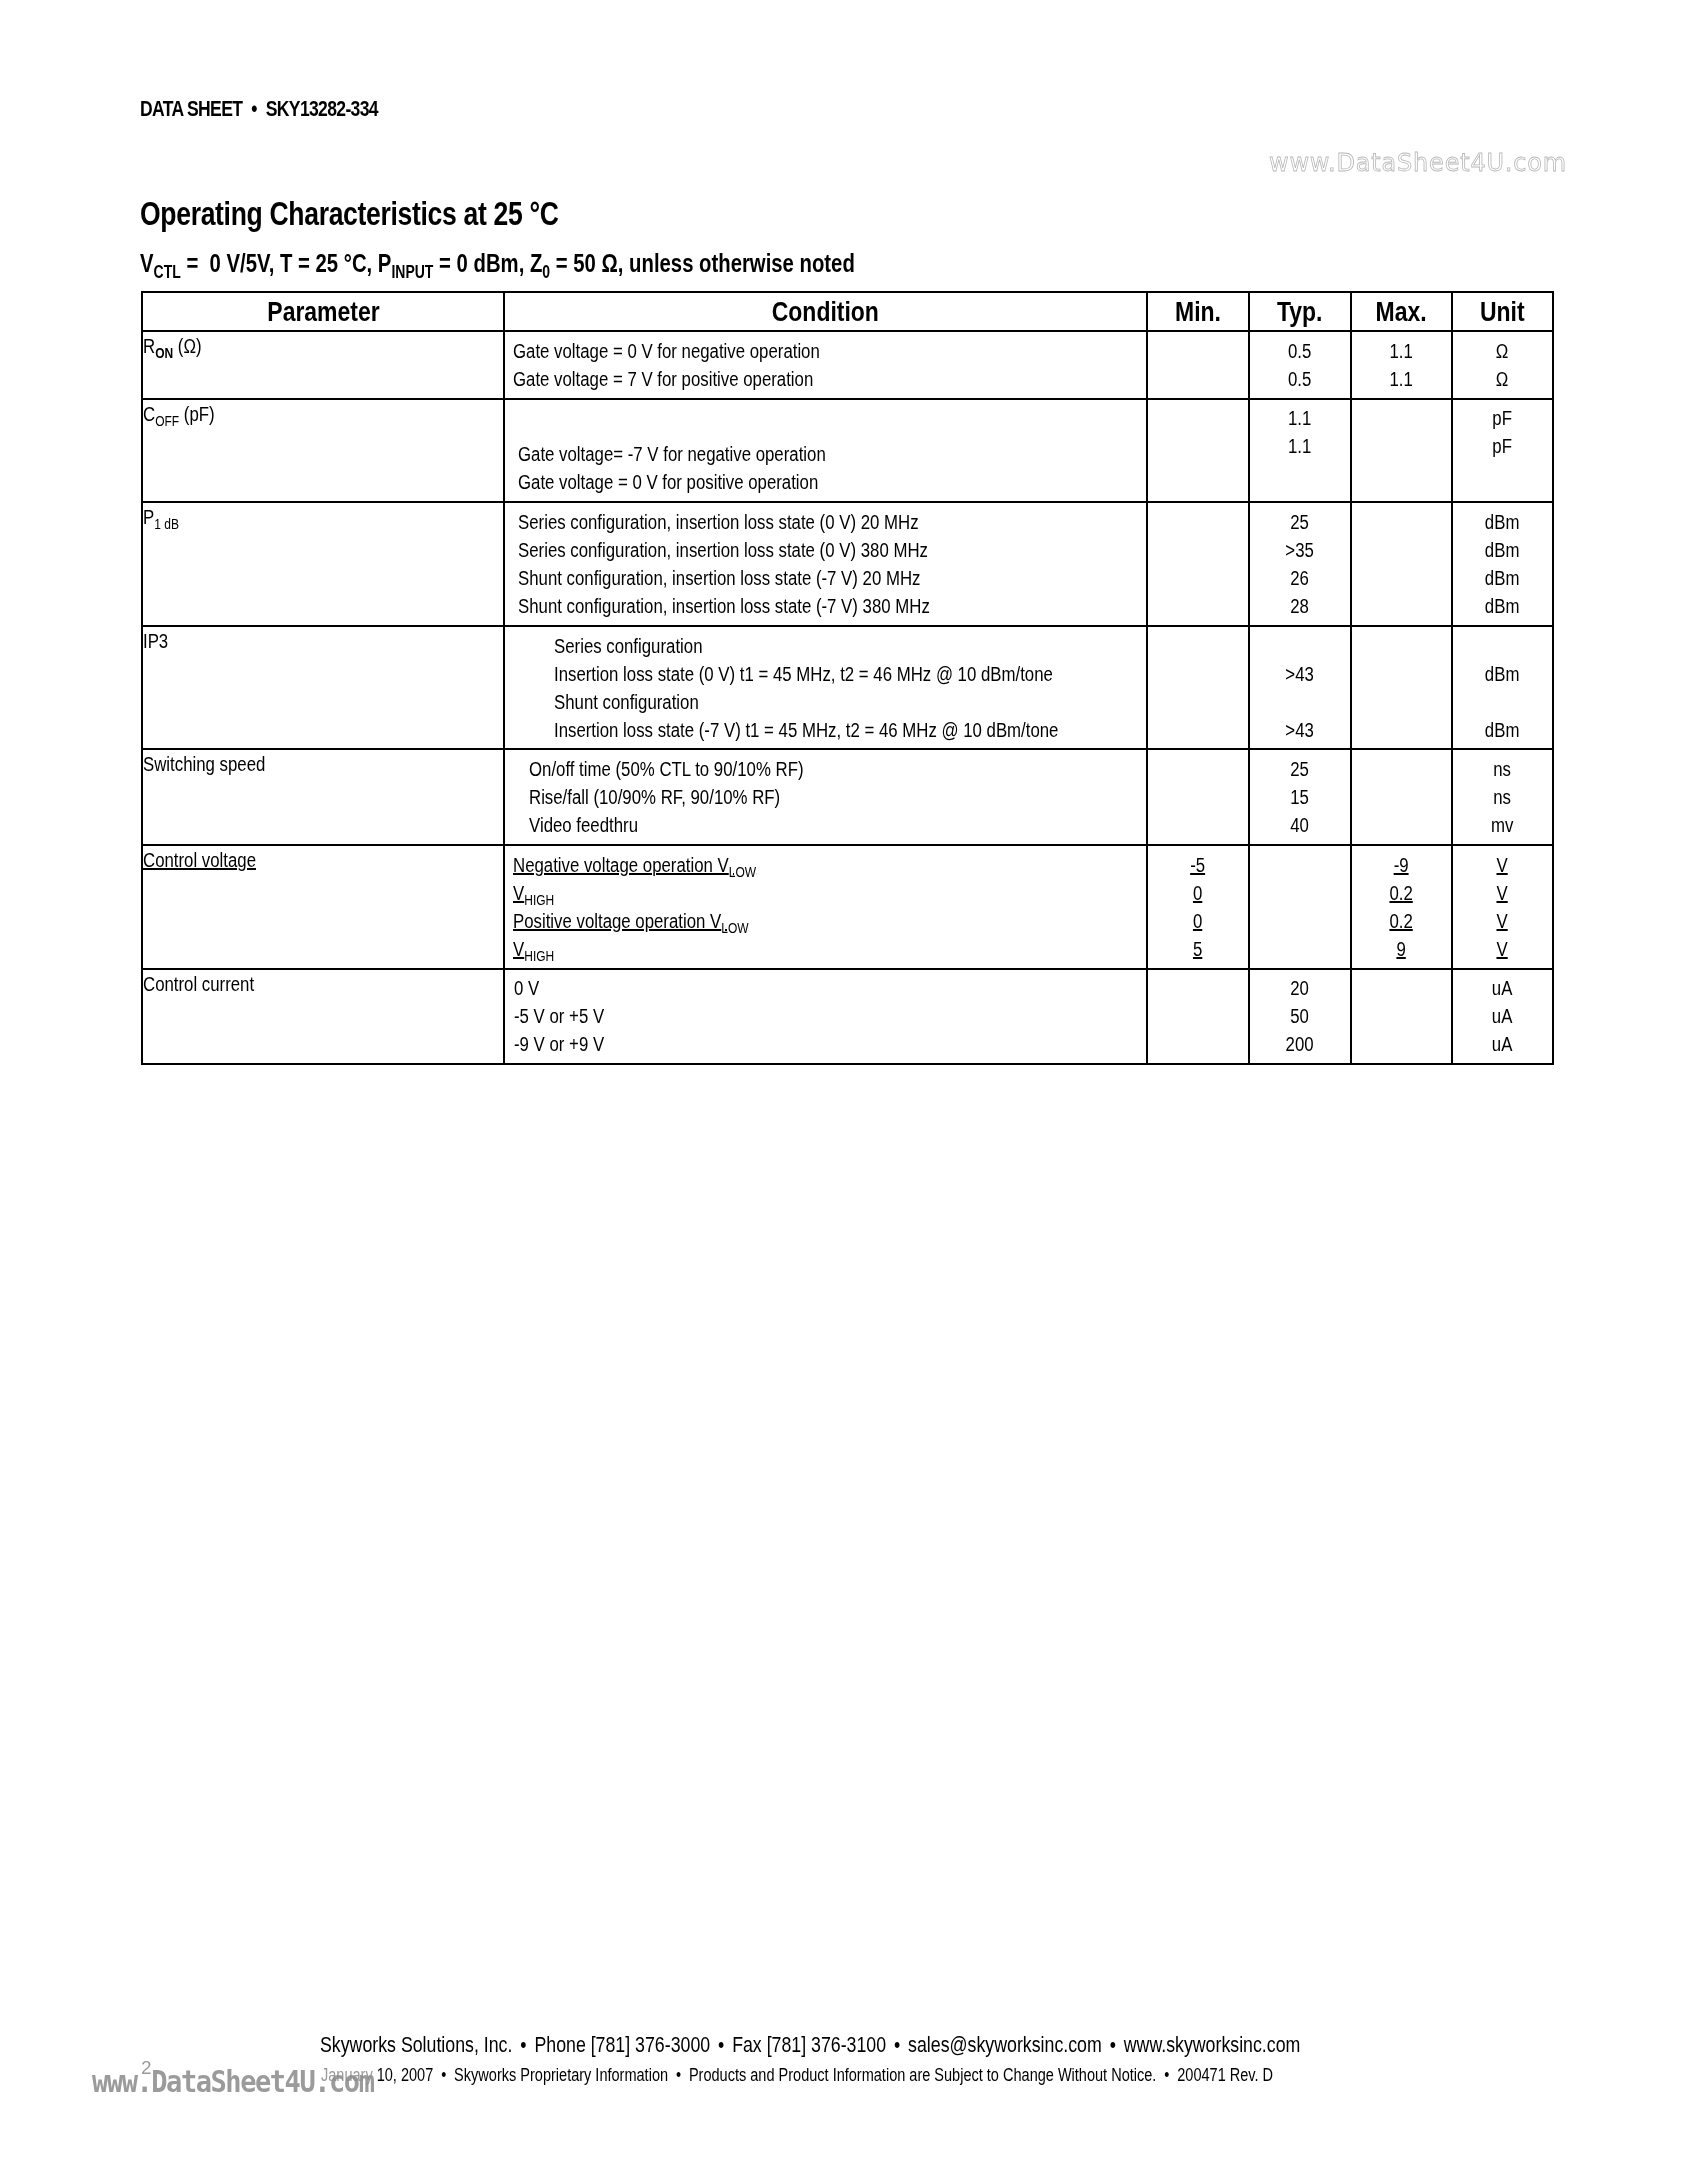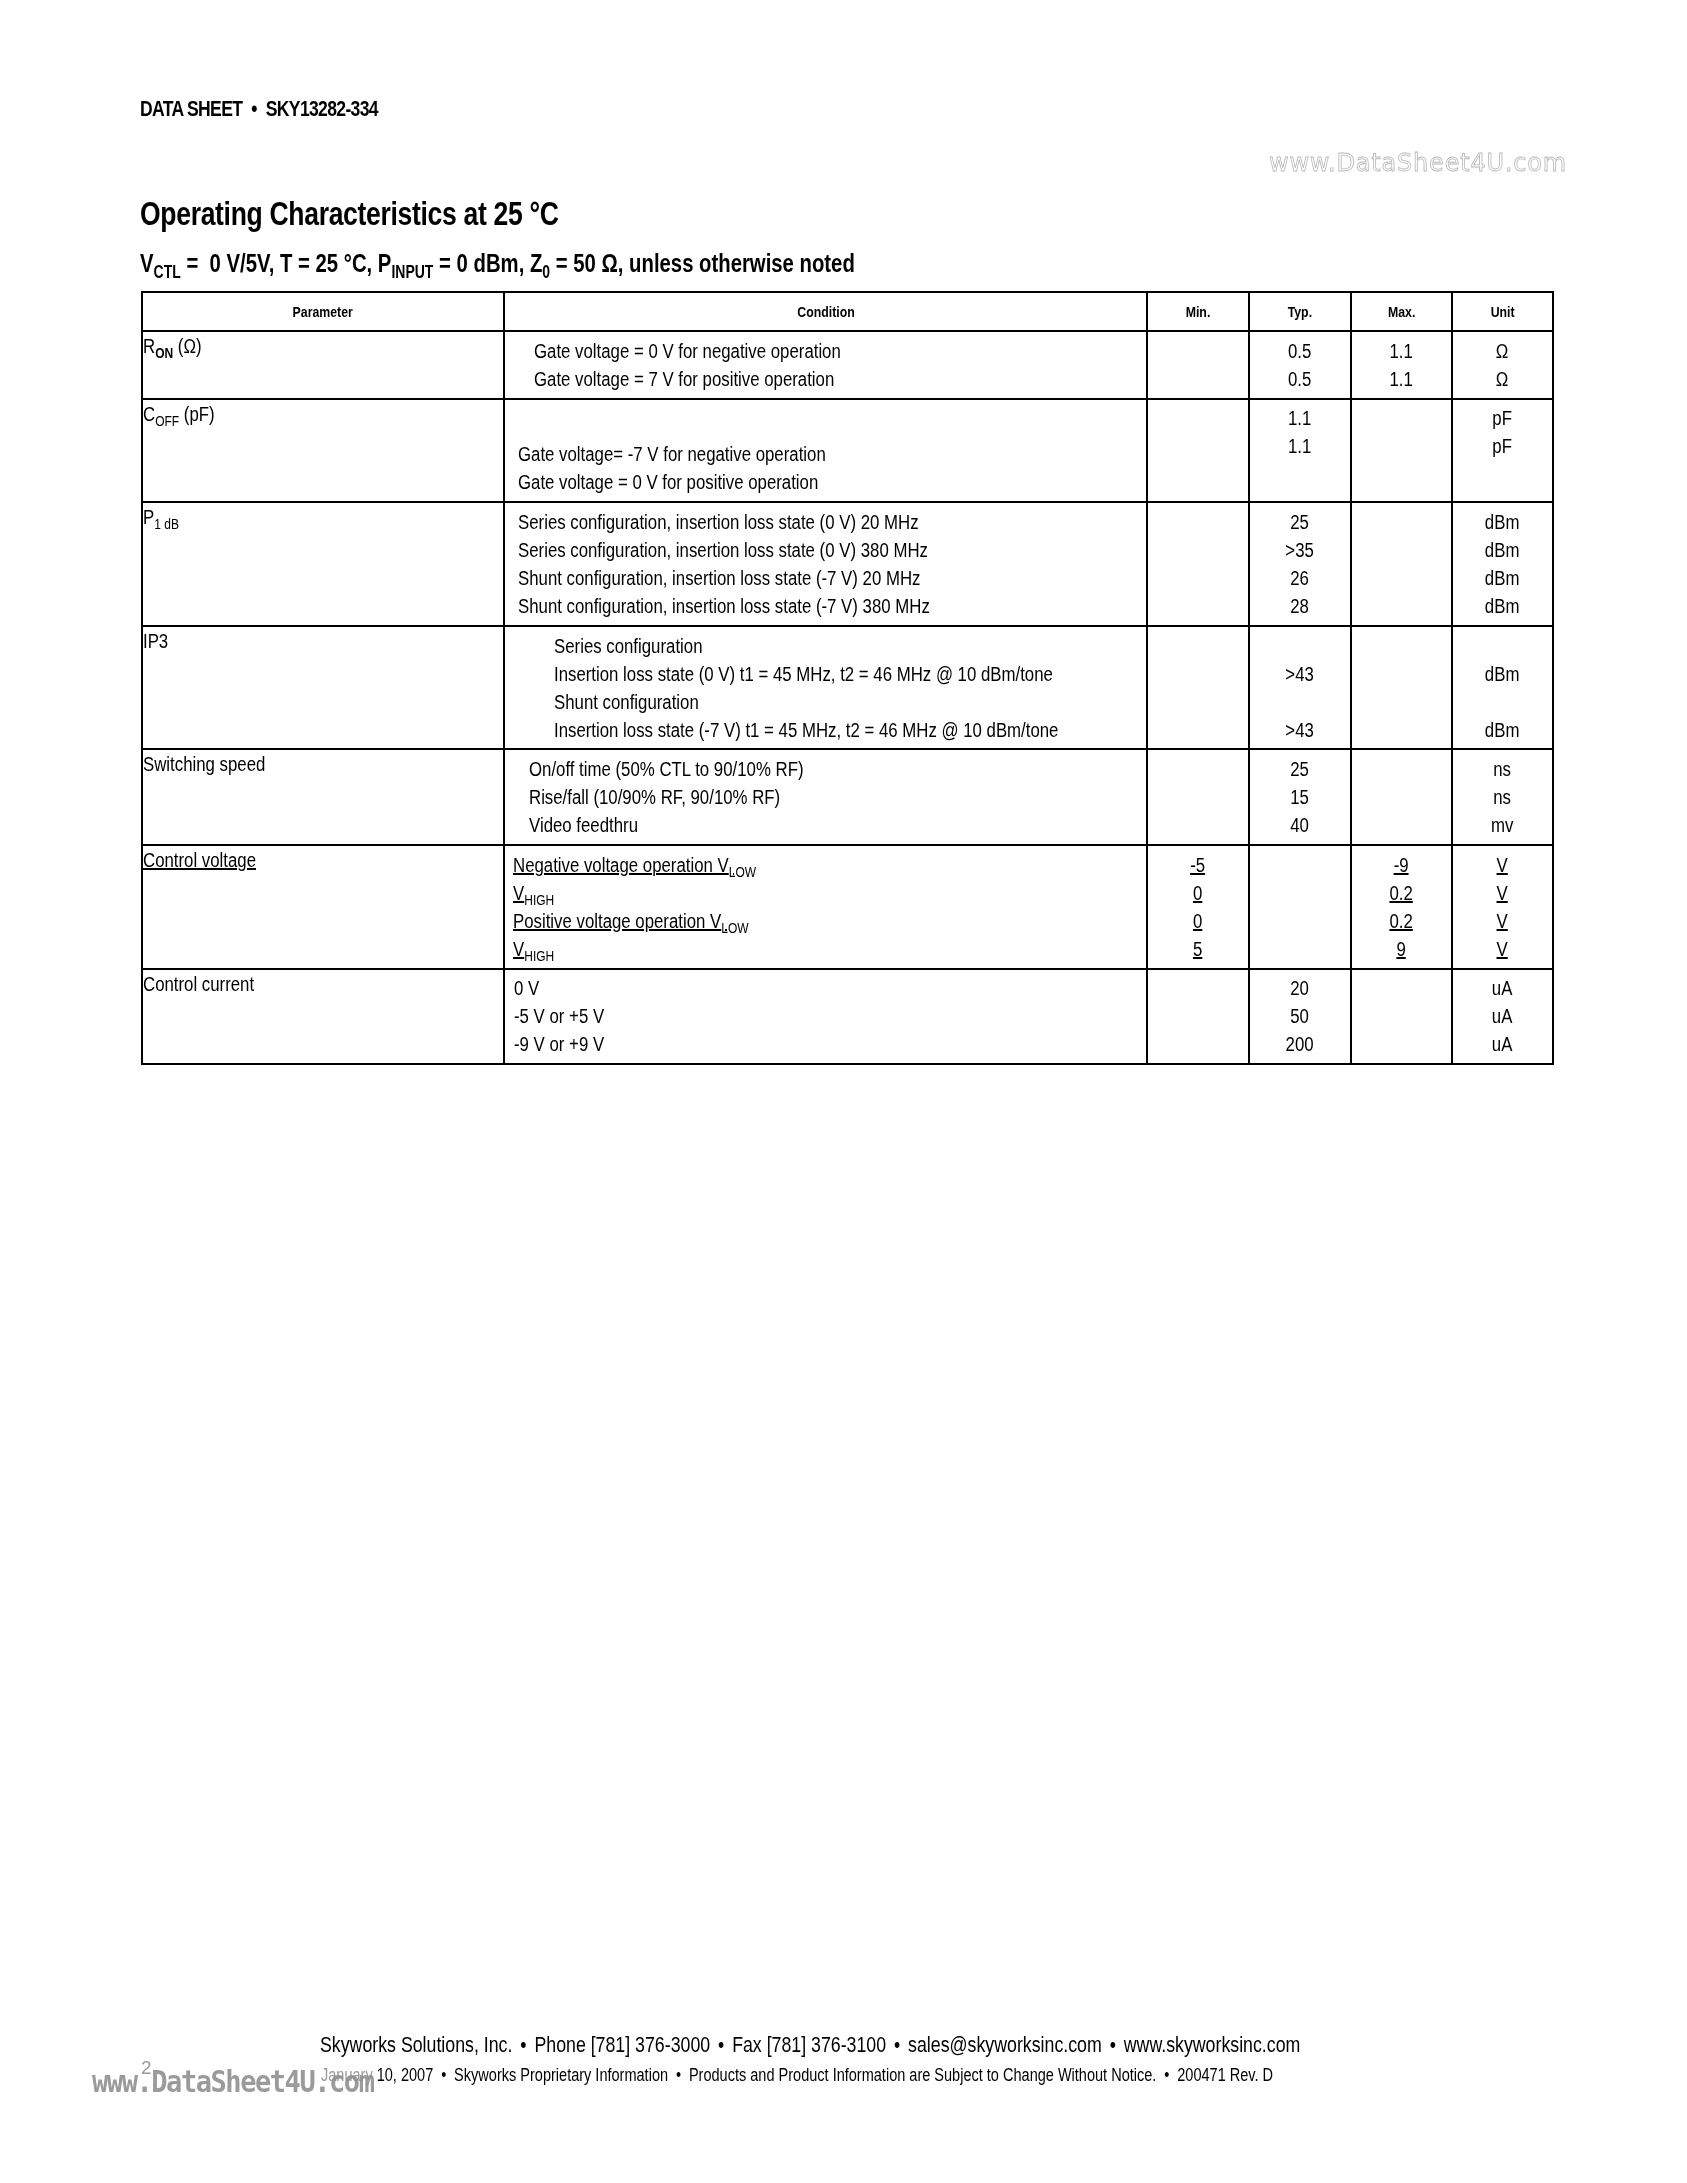--- a/index.html
+++ b/index.html
@@ -6,21 +6,21 @@
   body { width:1687px; height:2183px; position:relative; overflow:hidden; color:#000; font-family:"Liberation Sans", sans-serif; }
   #doc-header { position:absolute; left:140px; top:97px; font-size:21.4px; font-weight:bold; letter-spacing:-0.8px; transform:scaleX(0.82); transform-origin:left top; white-space:nowrap; }
   #doc-header .bullet { margin:0 11px; }
   #watermark-top { position:absolute; left:1269px; top:149px; font-size:24px; color:#ffffff; -webkit-text-stroke:0.8px #b8b8b8; letter-spacing:0.8px; white-space:nowrap; font-family:"DejaVu Sans", sans-serif; }
   #section-title { position:absolute; left:140px; top:194px; font-size:34px; font-weight:bold; transform:scaleX(0.78); transform-origin:left top; white-space:nowrap; letter-spacing:-0.4px; }
   #conditions-line { position:absolute; left:140px; top:249px; font-size:25.4px; font-weight:bold; transform:scaleX(0.80); transform-origin:left top; white-space:nowrap; }
   #conditions-line sub { font-size:17.5px; vertical-align:-5.6px; line-height:0; }
 
   #spec-table { position:absolute; left:141px; top:291px; width:1410px; border-collapse:collapse; table-layout:fixed; }
   #spec-table td, #spec-table th { border:2.4px solid #000; padding:0; vertical-align:top; }
-  #spec-table th { height:37px; font-size:15px; font-weight:bold; vertical-align:middle; text-align:center; }
+  #spec-table th { height:37px; font-size:28px; font-weight:bold; vertical-align:middle; text-align:center; }
   #spec-table th span { display:inline-block; transform:scaleX(0.82); }
   .cell-lines { padding:4.8px 6.4px 4.8px 6.4px; font-size:20px; line-height:28px; }
   .cell-lines div { white-space:nowrap; transform:scaleX(0.84); transform-origin:left top; height:28px; }
   .center .cell-lines div { transform-origin:center top; text-align:center; }
   .param { padding:4.8px 6.4px; font-size:20px; line-height:28px; }
   .param div { transform:scaleX(0.84); transform-origin:left top; white-space:nowrap; }
   .param sub, .cell-lines sub { font-size:14.3px; vertical-align:-4.8px; line-height:0; }
   .param sub.bold { font-weight:bold; }
 
   #footer-line1 { position:absolute; left:320px; top:2033px; font-size:21.4px; white-space:nowrap; transform:scaleX(0.83); transform-origin:left top; }
@@ -63,21 +63,21 @@
       <th><span>Max.</span></th>
       <th><span>Unit</span></th>
     </tr>
   </thead>
   <tbody id="table-body">
       <tr style="height: 64px;">
         <td class="param">
           <div><span>R</span><sub class="bold">ON</sub><span style="white-space: pre;"> (Ω)</span></div>
         </td>
         <td>
-          <div class="cell-lines" style="padding-left: 29px;">
+          <div class="cell-lines" style="padding-left: 8px;">
             <div>Gate voltage = 0 V for negative operation</div>
             <div>Gate voltage = 7 V for positive operation</div>
           </div>
         </td>
         <td class="center">
           <div class="cell-lines">
             <div></div>
             <div></div>
           </div>
         </td>

